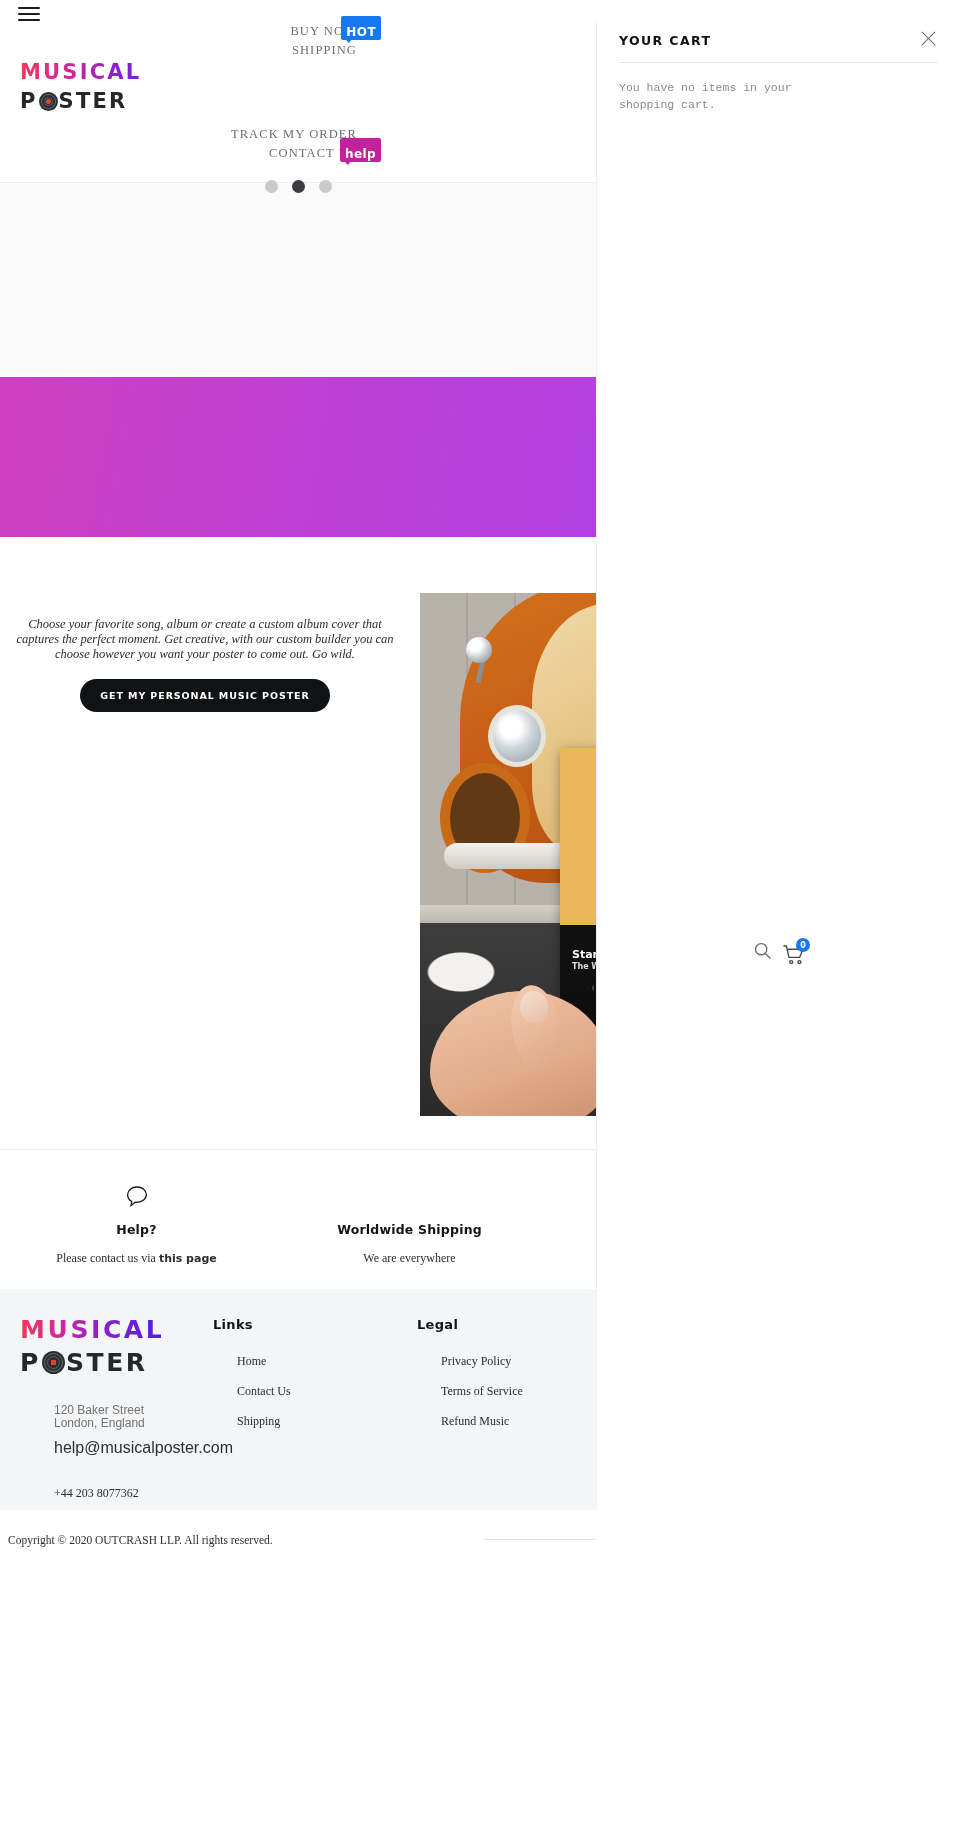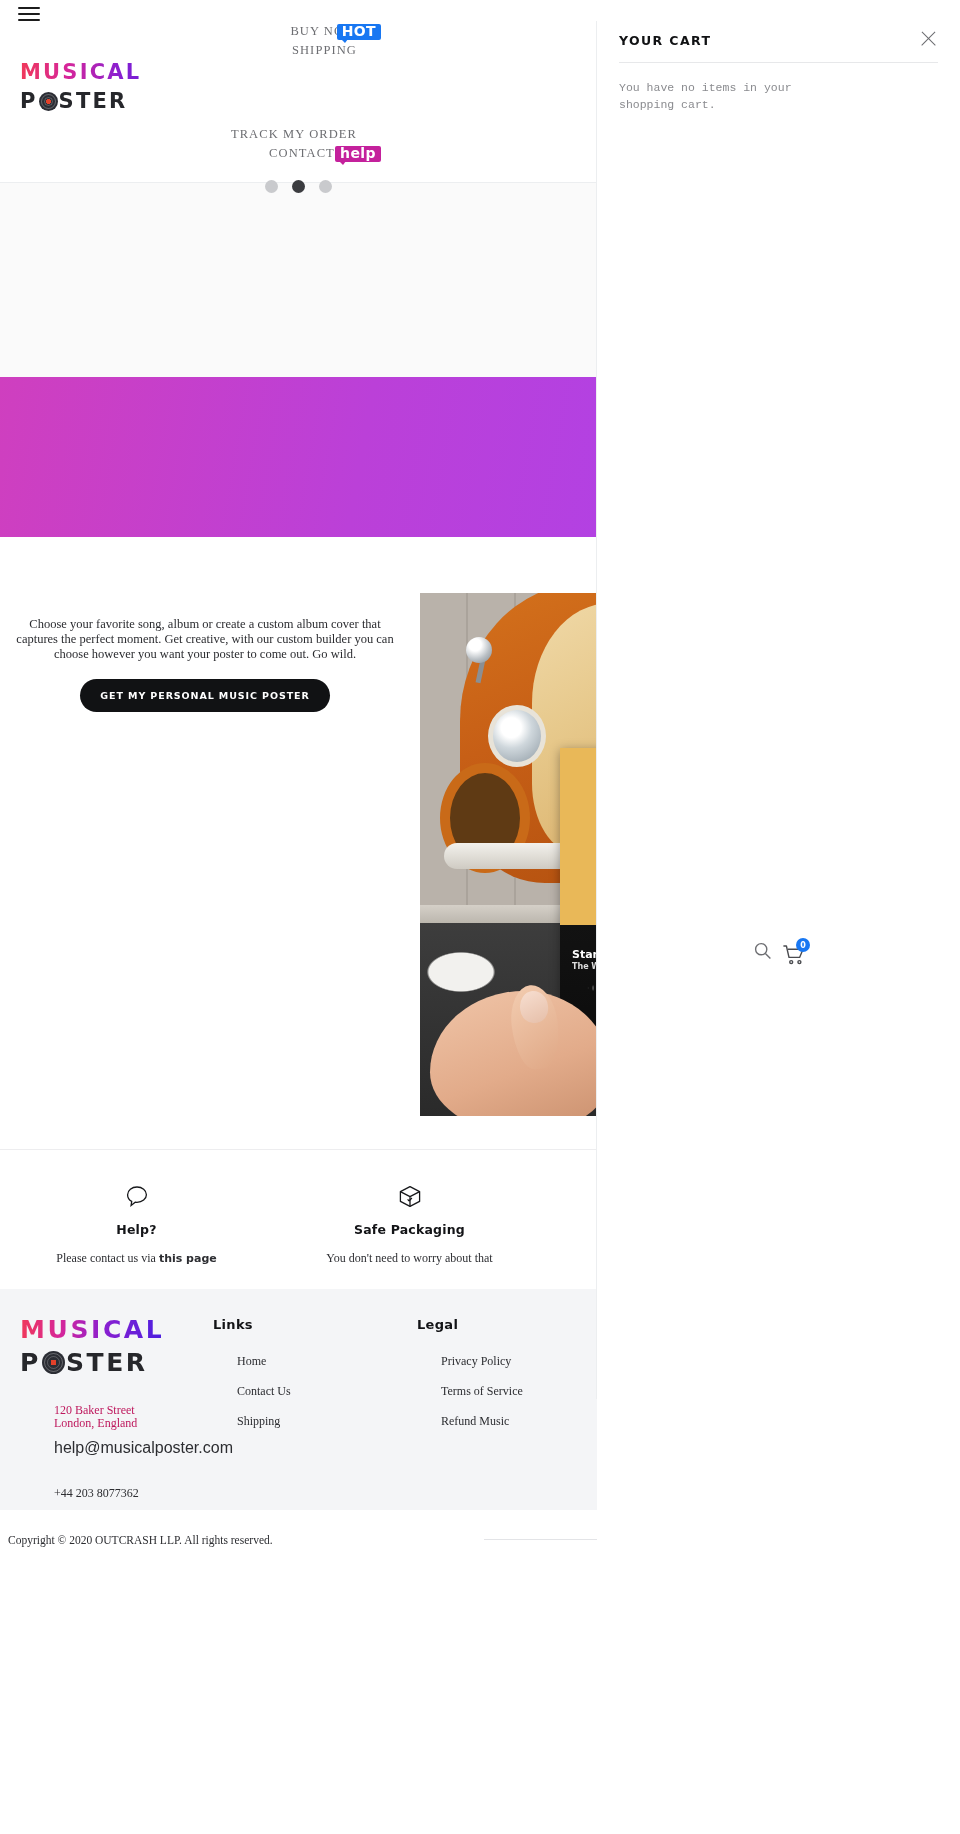--- a/index.html
+++ b/index.html
@@ -71,24 +71,23 @@
   .nav-link {
     display: block; position: relative;
     font-family: "Liberation Serif", serif;
     font-size: 12.5px; letter-spacing: 1.1px; color: #6d6e72;
     text-decoration: none; line-height: 19px; white-space: nowrap;
     cursor: pointer;
   }
   .badge {
     position: absolute; top: -6px; right: -24px;
     font-family: "DejaVu Sans", sans-serif;
-    font-weight: 700; font-size: 14px; letter-spacing: .4px;
-    color: #fff; padding: 0 5px 2px 5px; border-radius: 2px;
+    font-weight: 700; font-size: 12px; letter-spacing: .4px;
+    color: #fff; padding: 10px 5px 2px 5px; border-radius: 2px;
     line-height: 1;
-    margin-top: 8px;
   }
   .badge::after {
     content: ""; position: absolute; left: 4px; bottom: -3px;
     border-left: 4px solid transparent; border-right: 3px solid transparent;
     border-top: 4px solid currentColor;
   }
   .badge-hot { background: #1877f2; color: #fff; }
   .badge-hot::after { border-top-color: #1877f2; }
   .badge-help { background: #c4219c; color: #fff; }
   .badge-help::after { border-top-color: #c4219c; }
@@ -132,21 +131,21 @@
     position: absolute; left: 0; top: 56px; width: 410px; text-align: center;
   }
   #custom-title {
     font-family: "Liberation Mono", monospace;
     font-size: 25px; line-height: 33px; color: #151619;
     padding: 0 22px; letter-spacing: .3px;
   }
   #custom-text {
     margin-top: 24px; padding: 0 14px;
     font-family: "Liberation Serif", serif;
-    font-size: 12.5px; line-height: 15px; color: #2b2c30;
+    font-size: 12.5px; line-height: 15px; color: #2b2c30; font-style: italic;
   }
   #custom-button {
     margin-top: 17px; display: inline-block;
     background: #111214; color: #fff;
     font-family: "DejaVu Sans", sans-serif;
     font-size: 9.5px; letter-spacing: .9px; font-weight: 600;
     padding: 11px 20px; border-radius: 22px; border: 0; cursor: pointer;
     white-space: nowrap;
   }
   #custom-photo {
@@ -269,21 +268,21 @@
   
   #footer {
     position: absolute; left: 0; top: 1289px; width: 597px; height: 221px;
     background: #f4f5f7;
   }
   #footer-logo { position: absolute; left: 20px; top: 28px; }
   #footer-logo .logo-top, #footer-logo .logo-bottom { font-size: 25px; letter-spacing: 2.6px; }
   #footer-logo .vinyl { width: 23px; height: 23px; }
   #footer-address {
     position: absolute; left: 54px; top: 115px;
-    font-family: Liberation Serif, serif; font-size: 12px; color: #be185d; line-height: 13px;
+    font-family: Liberation Sans, sans-serif; font-size: 12px; color: #737373; line-height: 13px;
   }
   #footer-email {
     position: absolute; left: 54px; top: 150px;
     font-family: Liberation Sans, sans-serif; font-size: 16px; color: #2c2d31;
   }
   #footer-phone {
     position: absolute; left: 54px; top: 175px;
     font-family: "Liberation Serif", serif; font-size: 12px; color: #2c2d31; margin-top: 22px;
   }
   .footer-col { position: absolute; top: 28px; }
@@ -454,31 +453,20 @@
           <svg width="28" height="28" viewBox="0 0 28 28" fill="none" stroke="#17181b" stroke-width="1.3">
             <path d="M14 4c5.2 0 9.4 3.4 9.4 7.7 0 4.2-4.2 7.6-9.4 7.6-0.6 0-1.2 0-1.8-.1l-4.1 3.2.6-4.1C6 17 4.6 14.5 4.6 11.7 4.6 7.4 8.8 4 14 4z"></path>
           </svg>
         </div>
         <div class="feature-title">Help?</div>
         <div class="feature-desc">
           <span>Please contact us via </span><b>this page</b>
         </div>
       </div>
 
-      <div class="feature">
-        <div class="feature-icon">
-          <svg width="28" height="28" viewBox="0 0 28 28" fill="none" stroke="#17181b" stroke-width="1.3" stroke-linejoin="round">
-            <path d="M14 3.6l9.6 5v9.8L14 23.4l-9.6-5V8.6z"></path>
-            <path d="M4.4 8.6L14 13.6l9.6-5M14 13.6v9.8"></path>
-            <path d="M11.6 16.4l1.5 1.5 2.8-2.9"></path>
-          </svg>
-        </div>
-        <div class="feature-title">Safe Packaging</div>
-        <div class="feature-desc">You don't need to worry about that</div>
-      </div>
 
       <div class="feature">
         <div class="feature-icon">
           
         </div>
         <div class="feature-title">Worldwide Shipping</div>
         <div class="feature-desc">We are everywhere</div>
       </div>
 
     </div>

